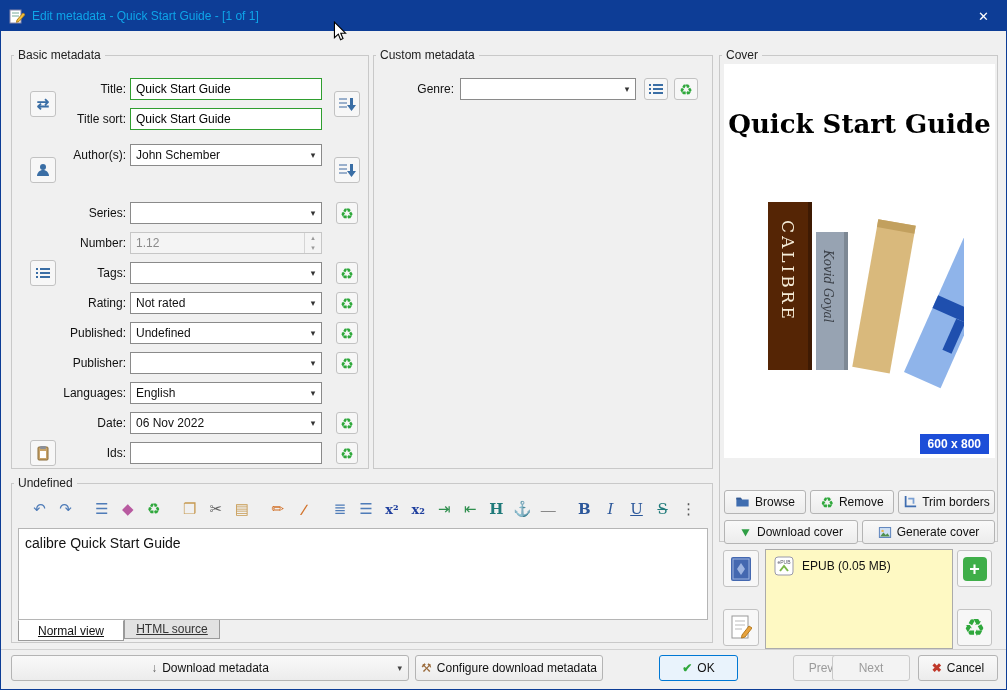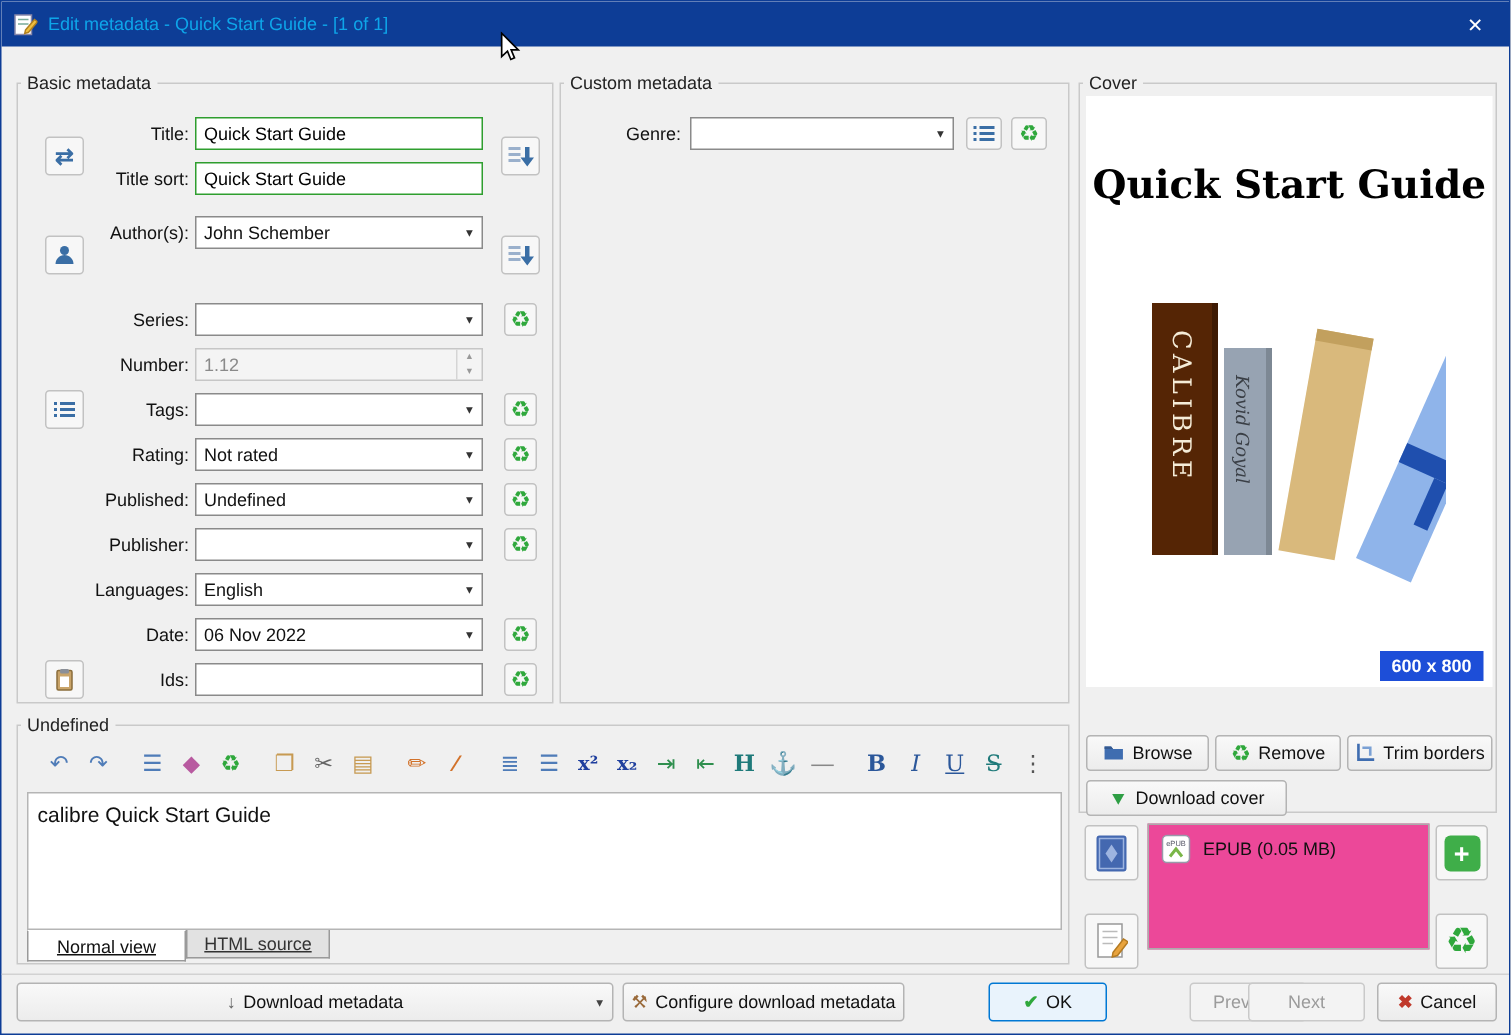--- a/index.html
+++ b/index.html
@@ -38,21 +38,21 @@
   .btn.default { border-color:#0078d4; background:#e9f3fc; }
   .btn.disabled { color:#9b9b9b; background:#f3f3f3; border-color:#c9c9c9; }
   .menuarr { position:absolute; right:6px; font-size:9px; color:#444; }
 
   
   .coverview { position:absolute; left:4px; top:8px; width:271px; height:394px; background:#fff; overflow:hidden; }
   .covtitle { position:absolute; top:45px; left:0; width:100%; text-align:center; font-family:"DejaVu Serif","Liberation Serif",serif; font-weight:bold; font-size:26px; color:#000; }
   .badge { position:absolute; right:6px; bottom:4px; background:#1d4ed8; color:#fff; font-weight:bold; font-size:12px; padding:3px 8px; }
 
   
-  .fmtlist { position:absolute; left:764px; top:548px; width:188px; height:84px; background:#ec4899; border:1px solid #ababab; }
+  .fmtlist { position:absolute; left:764px; top:548px; width:188px; height:100px; background:#fef9c3; border:1px solid #ababab; }
   .fmtrow { display:flex; align-items:center; gap:8px; padding:6px 8px; }
 
   
   .cmt-toolbar { position:absolute; left:16px; right:12px; top:12px; height:26px; display:flex; align-items:center; gap:3px; }
   .tbi { width:24px; height:24px; display:flex; align-items:center; justify-content:center; font-size:15px; border-radius:3px; }
   .tbi.sm { font-size:13px; }
   .tbi.serif { font-family:"DejaVu Serif","Liberation Serif",serif; }
   .tbi.bold { font-weight:bold; }
   .tbi.it { font-style:italic; }
   .tbi.un { text-decoration:underline; }
@@ -311,20 +311,28 @@
         <path d="M4 1v11h11v2H2V1z" fill="#3f6db0"></path>
         <path d="M6 3h7v7h-2V5H6z" fill="#7aa0d4"></path>
       </svg>
       <span>Trim borders</span>
     </button>
     <button class="btn" style="left:4px; top:464px; width:134px;">
       <svg width="13" height="13" viewBox="0 0 16 16">
         <path d="M3 4h10l-5 9z" fill="#2e9e44"></path>
       </svg>
       <span>Download cover</span>
+    </button>
+    <button class="btn" style="left:142px; top:464px; width:133px;">
+      <svg width="14" height="13" viewBox="0 0 16 16">
+        <rect x="1" y="2" width="14" height="12" fill="#cfe0f4" stroke="#3f6db0"></rect>
+        <circle cx="5" cy="6" r="1.5" fill="#e8b64c"></circle>
+        <path d="M2 13l4-5 3 3 2-2 3 4z" fill="#4f8f4f"></path>
+      </svg>
+      <span>Generate cover</span>
     </button>
   </div>
 
   <button class="sq" style="left:722px; top:549px; width:36px; height:37px;">
     <svg width="22" height="26" viewBox="0 0 22 26">
       <rect x="1" y="1" width="20" height="24" rx="2" fill="#4468b0"></rect>
       <rect x="3" y="3" width="16" height="20" fill="none" stroke="#9db4e0"></rect>
       <path d="M11 7l4 6-4 6-4-6z" fill="#9db4e0"></path>
     </svg>
   </button>

